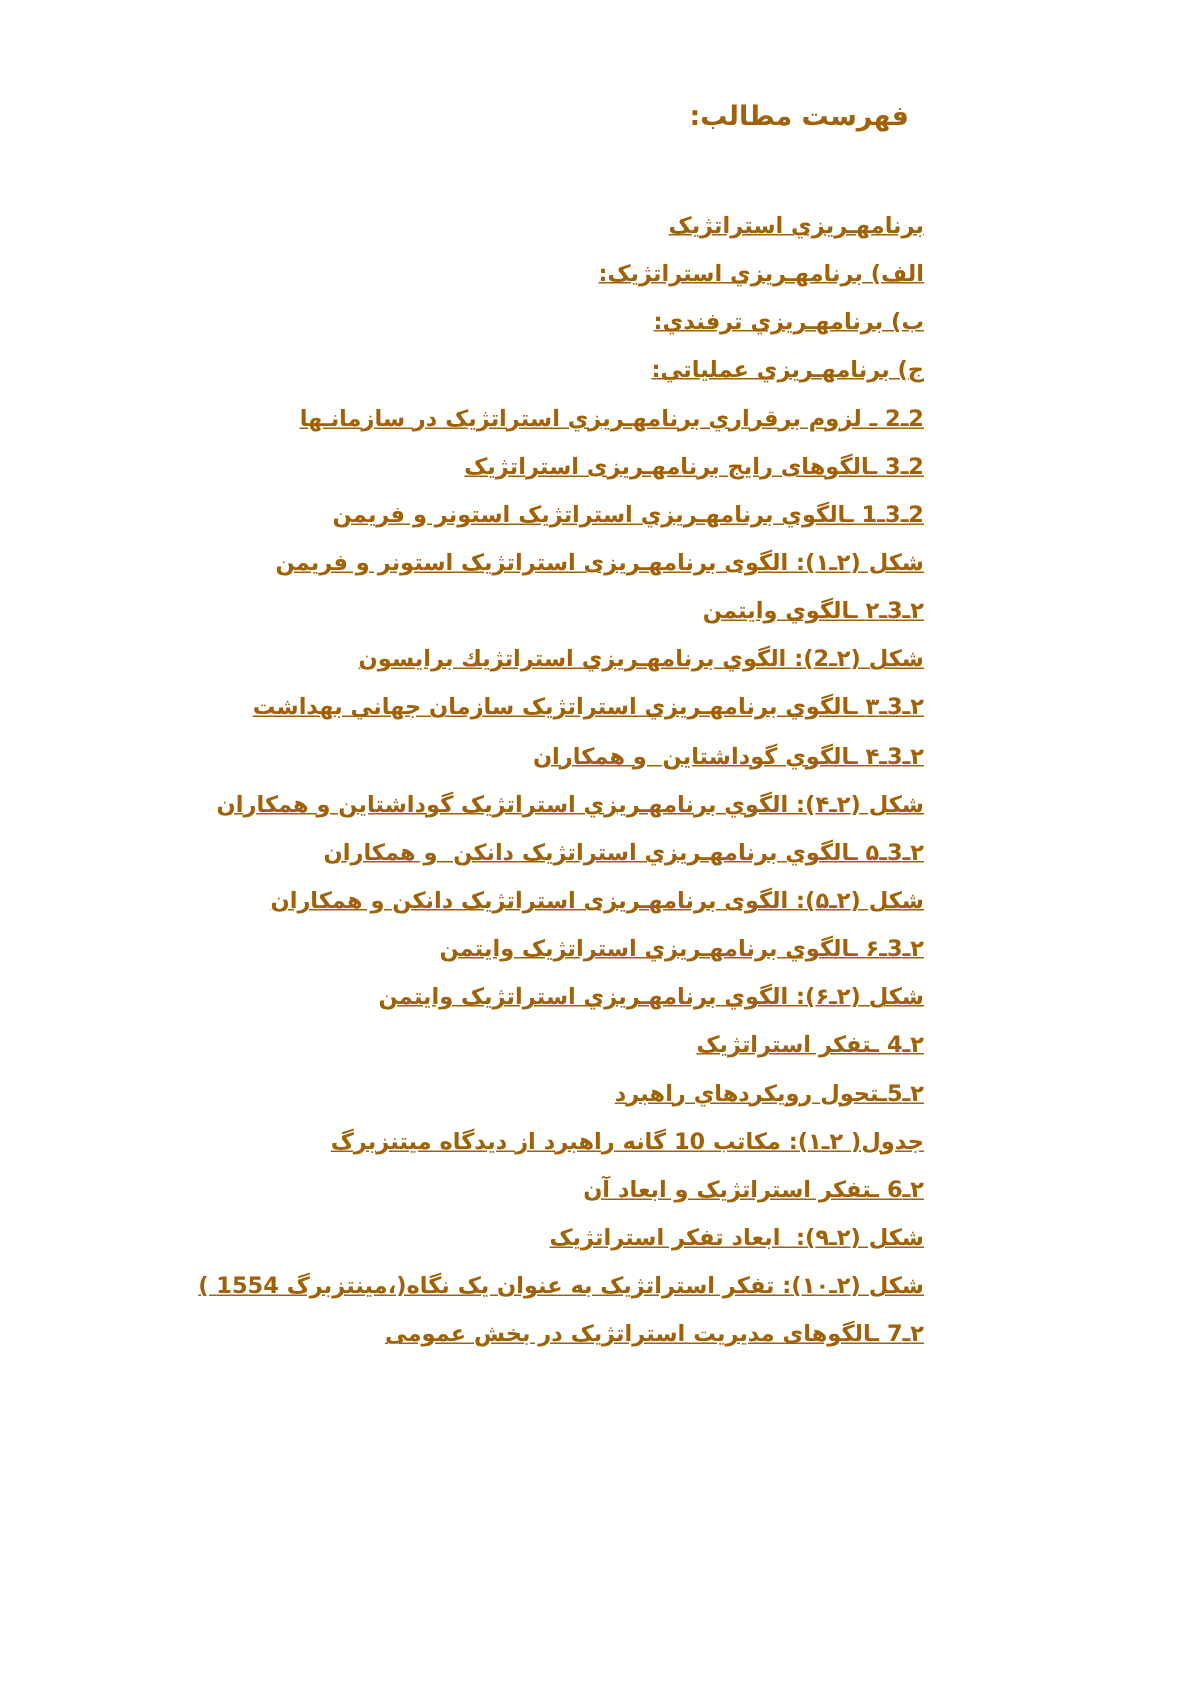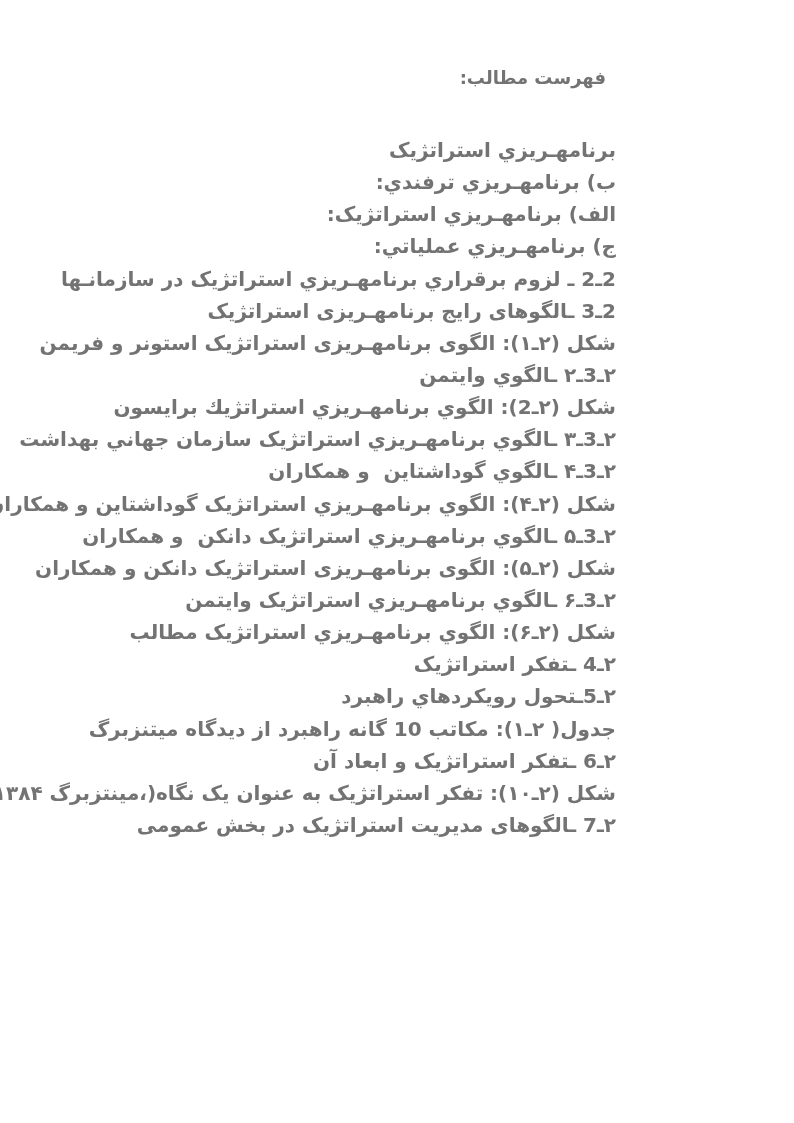--- a/index.html
+++ b/index.html
@@ -8,21 +8,21 @@
     background: #ffffff;
   }
   .page {
     position: relative;
     width: 680px;
     height: 1123px;
     background: #ffffff;
     overflow: hidden;
     font-family: "DejaVu Sans", sans-serif;
     font-weight: bold;
-    color: #737373;
+    color: #a16207;
   }
   .doc-title {
     position: absolute;
     top: 66px;
     right: 74px;
     direction: rtl;
     text-align: right;
     font-size: 18px;
     line-height: 24px;
     white-space: pre;
@@ -31,47 +31,50 @@
     position: absolute;
     top: 134px;
     right: 64px;
     left: 8px;
     direction: rtl;
     text-align: right;
   }
   .toc-line {
     height: 32.15px;
     line-height: 32.15px;
-    font-size: 20px;
+    font-size: 15px;
     white-space: pre;
     overflow: visible;
+    text-decoration: underline;
   }
 </style>
 </head>
 <body>
 
 <div class="page">
   <div class="doc-title" dir="rtl">فهرست مطالب:</div>
   <div class="toc" dir="rtl">
       <div class="toc-line" dir="rtl">برنامهـريزي استراتژيک</div>
+      <div class="toc-line" dir="rtl">الف) برنامهـريزي استراتژيک:</div>
       <div class="toc-line" dir="rtl">ب) برنامهـريزي ترفندي:</div>
-      <div class="toc-line" dir="rtl">الف) برنامهـريزي استراتژيک:</div>
       <div class="toc-line" dir="rtl">ج) برنامهـريزي عملياتي:</div>
       <div class="toc-line" dir="rtl">2ـ2 ـ لزوم برقراري برنامهـريزي استراتژيک در سازمانـها</div>
       <div class="toc-line" dir="rtl">2ـ3 ـالگوهای رايج برنامهـريزی استراتژيک</div>
+      <div class="toc-line" dir="rtl">2ـ3ـ1 ـالگوي برنامهـريزي استراتژيک استونر و فريمن</div>
       <div class="toc-line" dir="rtl">شکل (۲ـ۱): الگوی برنامهـريزی استراتژيک استونر و فريمن</div>
       <div class="toc-line" dir="rtl">۲ـ3ـ۲ ـالگوي وايتمن</div>
       <div class="toc-line" dir="rtl">شکل (۲ـ2): الگوي برنامهـريزي استراتژيك برايسون</div>
       <div class="toc-line" dir="rtl">۲ـ3ـ۳ ـالگوي برنامهـريزي استراتژيک سازمان جهاني بهداشت</div>
       <div class="toc-line" dir="rtl">۲ـ3ـ۴ ـالگوي گوداشتاين  و همکاران</div>
       <div class="toc-line" dir="rtl">شکل (۲ـ۴): الگوي برنامهـريزي استراتژيک گوداشتاين و همکاران</div>
       <div class="toc-line" dir="rtl">۲ـ3ـ۵ ـالگوي برنامهـريزي استراتژيک دانکن  و همکاران</div>
       <div class="toc-line" dir="rtl">شکل (۲ـ۵): الگوی برنامهـريزی استراتژيک دانکن و همکاران</div>
       <div class="toc-line" dir="rtl">۲ـ3ـ۶ ـالگوي برنامهـريزي استراتژيک وايتمن</div>
-      <div class="toc-line" dir="rtl">شکل (۲ـ۶): الگوي برنامهـريزي استراتژيک مطالب</div>
+      <div class="toc-line" dir="rtl">شکل (۲ـ۶): الگوي برنامهـريزي استراتژيک وايتمن</div>
       <div class="toc-line" dir="rtl">۲ـ4 ـتفکر استراتژيک</div>
       <div class="toc-line" dir="rtl">۲ـ5ـتحول رويکردهاي راهبرد</div>
       <div class="toc-line" dir="rtl">جدول( ۲ـ۱): مکاتب 10 گانه راهبرد از ديدگاه ميتنزبرگ</div>
       <div class="toc-line" dir="rtl">۲ـ6 ـتفکر استراتژيک و ابعاد آن</div>
-      <div class="toc-line" dir="rtl">شکل (۲ـ۱۰): تفکر استراتژيک به عنوان يک نگاه(،مينتزبرگ ۱۳۸۴ )</div>
+      <div class="toc-line" dir="rtl">شکل (۲ـ۹):  ابعاد تفکر استراتژيک</div>
+      <div class="toc-line" dir="rtl">شکل (۲ـ۱۰): تفکر استراتژيک به عنوان يک نگاه(،مينتزبرگ 1554 )</div>
       <div class="toc-line" dir="rtl">۲ـ7 ـالگوهای مديريت استراتژيک در بخش عمومی</div>
     </div>
 </div>
 
 </body></html>

